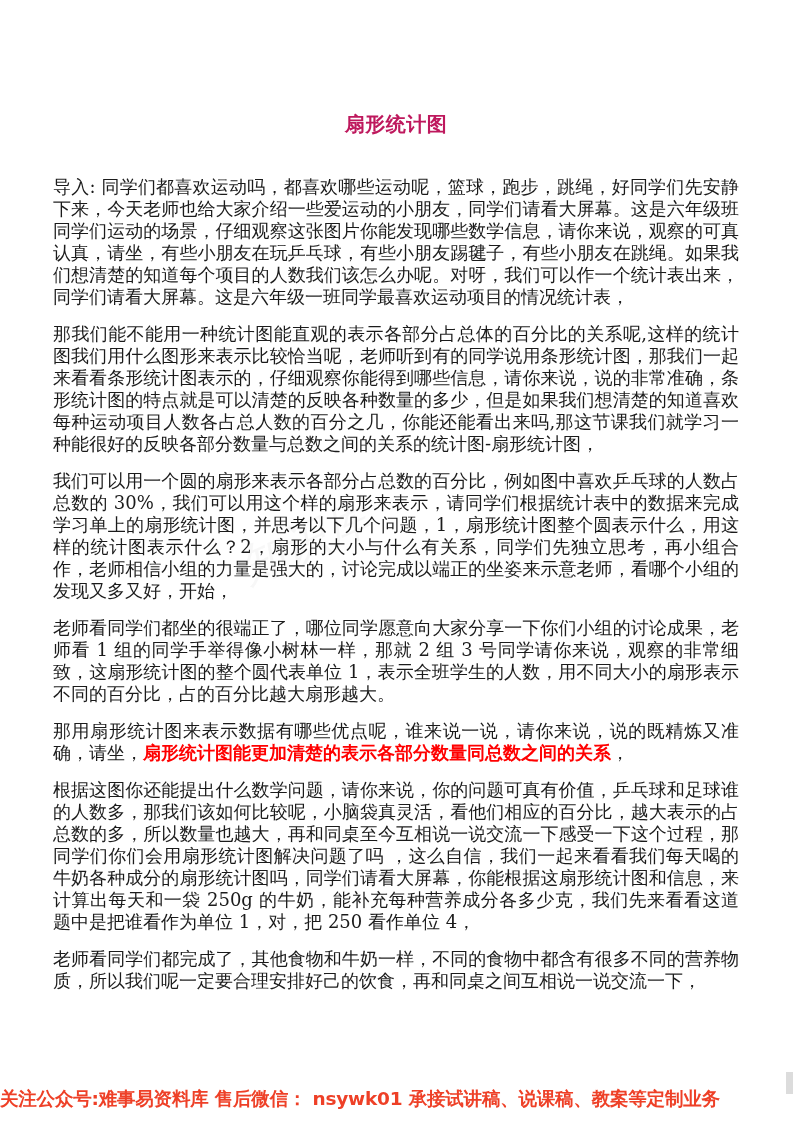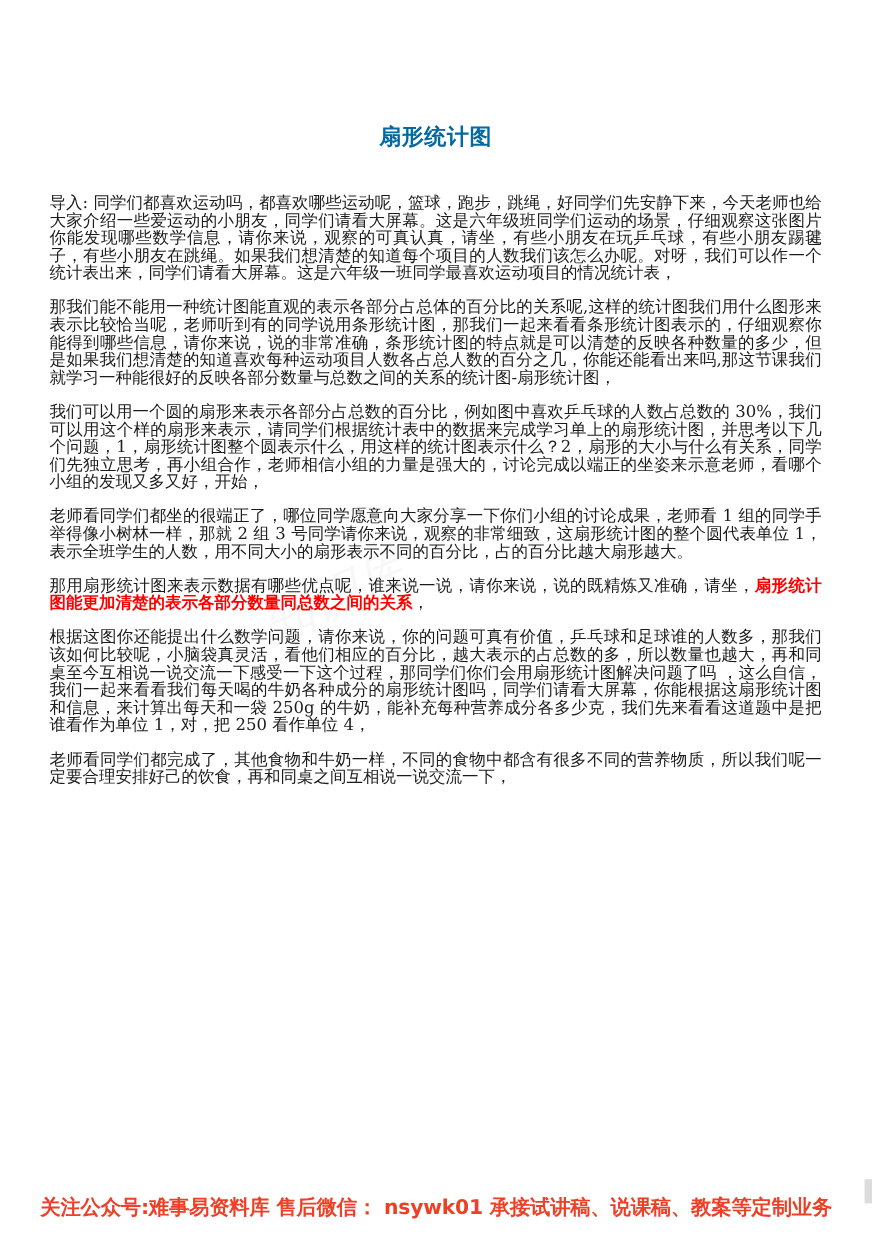--- a/index.html
+++ b/index.html
@@ -45,29 +45,29 @@
     padding: 0 46px 0 45px;
     box-sizing: border-box;
   }
   .doc-title {
     margin: 0;
     padding: 0;
     text-align: center;
     font-size: 20px;
     font-weight: bold;
     line-height: 28px;
-    color: #0369a1;
+    color: #be185d;
     letter-spacing: 0.5px;
     padding-top: 110px;
   }
   .para {
-    margin: 0;
+    margin: 8px;
     padding: 0;
-    font-size: 15px;
-    line-height: 16px;
+    font-size: 18px;
+    line-height: 22px;
     color: #1b1b1b;
     text-align: justify;
     text-justify: inter-ideograph;
     word-break: break-all;
   }
   .para + .para {
     margin-top: 15px;
   }
   .para-first {
     margin-top: 38px;
@@ -85,21 +85,21 @@
     background: #ffffff;
     z-index: 3;
     display: flex;
     align-items: flex-end;
     justify-content: center;
     overflow: hidden;
   }
   .footer-text {
     display: block;
     width: 793px;
-    text-align: center;
+    text-align: left;
     font-family: "DejaVu Sans", "Liberation Sans", sans-serif;
     font-size: 18.5px;
     font-weight: bold;
     color: #ee4027;
     line-height: 30px;
     padding-bottom: 8px;
     white-space: nowrap;
     letter-spacing: -0.2px;
   }
   .edge-mark {

